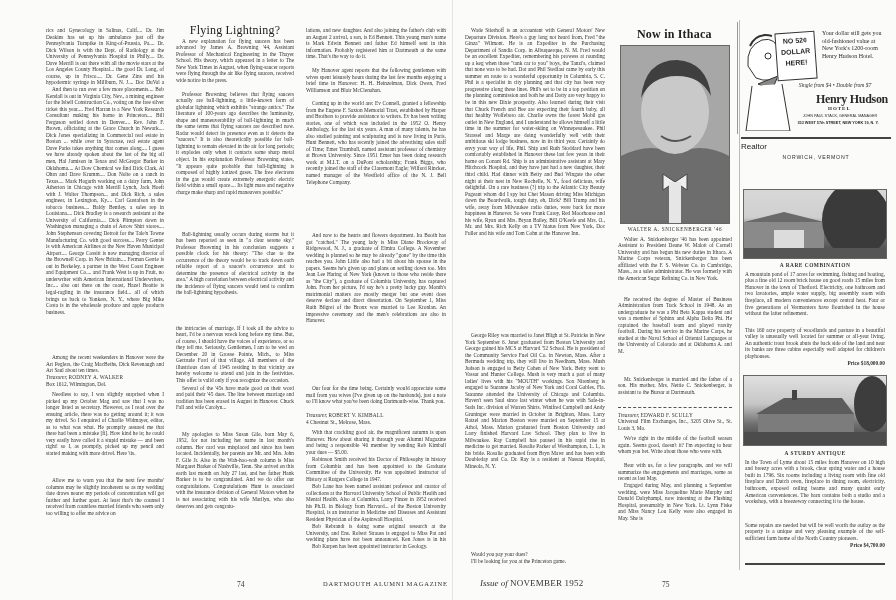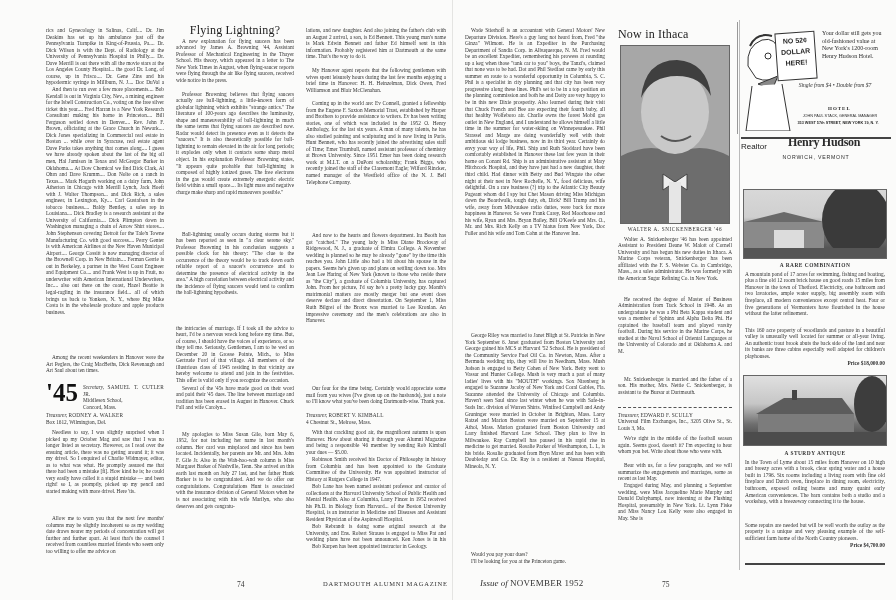--- a/index.html
+++ b/index.html
@@ -23,29 +23,20 @@
 </style>
 </head>
 <body>
 
 <div class="gutter"></div>
 
 <div class="col" style="left:46px; top:27px; width:118px;">
   <p class="noind" style="height:59px;overflow:hidden;">rics and Gynecology in Salinas, Calif.... Dr. Jim Deakins has set up his ambulance just off the Pennsylvania Turnpike in King-of-Prussia, Pa.... Dr. Dick Wilson is with the Dept. of Radiology at the University of Pennsylvania Hospital in Philly.... Dr. Dave Merrill is out there with all the movie stars at the Los Angeles County Hospital... the good Dr. Long, of course, up in Frisco.... Dr. Gene Zins and his hypodermic syringe in Millburn, N. J.... Doc DuVal a neighbor in Ridgewood.</p>
   <p style="height:268px;overflow:hidden;">And then to run over a few more placements.... Bob Kendall is out in Virginia City, Nev., a mining engineer for the Isbell Construction Co., voting on the free silver ticket this year.... Fred Harran is a New York Research Consultant making his home in Princeton.... Bill Ferguson settled down in Denver.... Rev. John F. Brown, officiating at the Grace Church in Newark.... Dick Jones specializing in Commercial real estate in Boston ... while over in Syracuse, real estate agent Dave Parks takes anything that comes along.... I guess we have already spoken about the last of the big oil men, Hal Jamison in Texas and McGregor Barker in Oklahoma.... At Dow Chemical we find Dick Clark, Al Ohrn and Dave Krumm.... Don Nolte on a ranch in Texas.... Mark Hogarth working on a dairy farm, John Atherton in Chicago with Merrill Lynch, Jack Hoeft with J. Walter Thompson... and Dick Rich, a sales engineer, in Lexington, Ky.... Carl Gustafson in the tobacco business.... Baldy Bentley, a sales rep in Louisiana.... Dick Bradley is a research assistant at the University of California.... Dick Plimpton down in Washington managing a chain of Arrow Shirt stores.... John Stephenson covering Detroit for the Tale'n Towne Manufacturing Co. with good success.... Perry Genter is with American Airlines at the New Haven Municipal Airport.... George Cossitt is now managing director of the Brownell Corp. in New Britain.... Ferman Gerrie is out in Berkeley, a partner in the West Coast Engineer and Equipment Co.... and Frank West is up in Fruit, no underwriter with American International Underwriters, Inc.... also out there on the coast, Hazel Beattie is legal-ragling in the insurance field... all of which brings us back to Yonkers, N. Y., where Big Mike Costa is in the wholesale produce and apple products business.</p>
   <p style="height:20px;overflow:hidden;">Among the recent weekenders in Hanover were the Art Peglers, the Craig MacBeths, Dick Revenaugh and Art Saul about ten times.</p>
-  <div class="classhead">
-    <span class="classnum">'45</span>
-    <div class="sec">
-      <i>Secretary,</i>
-      <span class="sc">SAMUEL T. CUTLER JR.</span><br>
-      <span>Middlesex School,</span><br>
-      <span>Concord, Mass.</span>
-    </div>
-  </div>
   <div class="treas">
     <i>Treasurer,</i>
     <span class="sc">RODNEY A. WALKER</span><br>
     <span>Box 1612, Wilmington, Del.</span>
   </div>
   <p style="height:86px;overflow:hidden;">Needless to say, I was slightly surprised when I picked up my October Mag and saw that I was no longer listed as secretary. However, as I read over the ensuing article, there was no getting around it; it was my drivel. So I enquired of Charlie Widmayer, editor, as to what was what. He promptly assured me that there had been a mistake [fi]. How kind he is; he could very easily have called it a stupid mistake — and been right! so I, as promptly, picked up my pencil and started making with more drivel. Here 'tis.</p>
   <p style="height:46px;overflow:hidden;">Allow me to warn you that the next few months' columns may be slightly incoherent so as my wedding date draws nearer my periods of concentration will get further and further apart. At least that's the counsel I received from countless married friends who seem only too willing to offer me advice on</p>
 </div>
 
 <div class="col" style="left:176px; top:27px; width:118px;">
@@ -87,21 +78,21 @@
   <p style="height:14px;overflow:hidden;">I'll be looking for you at the Princeton game.</p>
 </div>
 
 <div class="footer" style="left:480px; top:578px; font-size:9px;">
   <i>Issue of</i>
   <span class="sc">NOVEMBER 1952</span>
 </div>
 <div class="footer" style="left:662px; top:580px;">75</div>
 
 <div style="position:absolute; left:617px; top:27px; width:116px;">
-  <div class="title" style="font-size:12px; font-weight:normal; color:#222; text-align:left; margin-left:1px;">Now in Ithaca</div>
+  <div class="title" style="font-size:12px; font-weight:bold; color:#222; text-align:left; margin-left:20px;">Now in Ithaca</div>
 </div>
 <div class="photo" style="left:620px; top:45px; width:108px; height:177px;">
   <svg width="108" height="177" viewBox="0 0 108 177">
     <rect width="108" height="177" fill="#a7a7a7"></rect>
     <path d="M0 110 Q30 95 54 108 Q80 95 108 110 L108 177 L0 177 Z" fill="#6d6d6d"></path>
     <ellipse cx="54" cy="66" rx="34" ry="42" fill="#c9c9c9"></ellipse>
     <path d="M20 52 Q24 14 56 14 Q86 16 90 50 Q80 30 56 30 Q30 30 20 52 Z" fill="#3f3f3f"></path>
     <path d="M40 90 Q54 100 70 90" stroke="#555" stroke-width="2" fill="none"></path>
     <path d="M42 128 L54 136 L42 144 Z M66 128 L54 136 L66 144 Z" fill="#eee" stroke="#444"></path>
     <rect x="48" y="136" width="12" height="41" fill="#e6e6e6"></rect>
@@ -131,21 +122,21 @@
     <path d="M16 58 L36 50 L30 64 Z" fill="#888" stroke="#333"></path>
     <path d="M10 60 L4 105 L48 105 L40 58" fill="#fff" stroke="#333"></path>
   </svg>
   <div style="position:absolute; left:38px; top:10px; width:38px; height:44px; border:1.5px solid #333; background:#fff; transform:rotate(-4deg); font-family:'Liberation Sans',sans-serif; font-weight:bold; font-size:7px; line-height:11px; text-align:center; padding-top:2px;">
     <div>NO 52¢</div>
     <div>DOLLAR</div>
     <div>HERE!</div>
   </div>
   <div style="position:absolute; left:84px; top:8px; width:64px; font-size:6px; line-height:7.6px;">Your dollar still gets you old-fashioned value at New York's 1200-room Henry Hudson Hotel.</div>
   <div style="position:absolute; left:42px; top:60px; width:110px; font-size:5.6px; font-style:italic; text-align:center;">Single from $4 • Double from $7</div>
-  <div style="position:absolute; left:50px; top:70px; width:100px; font-size:12px; font-weight:bold; text-align:left; font-family:'Liberation Serif',serif; letter-spacing:-0.3px;margin-top:43px;">Henry Hudson</div>
+  <div style="position:absolute; left:50px; top:70px; width:100px; font-size:12px; font-weight:bold; text-align:right; font-family:'Liberation Serif',serif; letter-spacing:-0.3px;">Henry Hudson</div>
   <div style="position:absolute; left:90px; top:84px; width:40px; font-size:5px; font-weight:bold; letter-spacing:1px;">HOTEL</div>
   <div style="position:absolute; left:50px; top:92px; width:104px; font-family:'Liberation Sans',sans-serif; font-size:3.8px; text-align:center;">JOHN PAUL STACK, GENERAL MANAGER</div>
   <div style="position:absolute; left:44px; top:99px; width:112px; font-family:'Liberation Sans',sans-serif; font-size:3.8px; font-weight:bold; text-align:center;">353 WEST 57th STREET, NEW YORK 19, N. Y.</div>
 </div>
 <div class="rule" style="left:741px; top:137px; width:150px;"></div>
 
 <div style="position:absolute; left:741px; top:142px; width:150px;">
   <div style="font-family:'Liberation Sans',sans-serif; font-size:8px; text-align:left; color:#222;">Realtor</div>
   <div style="font-family:'Liberation Sans',sans-serif; font-size:5.2px; text-align:center; letter-spacing:0.8px; margin-top:3px;">NORWICH, VERMONT</div>
 </div>

